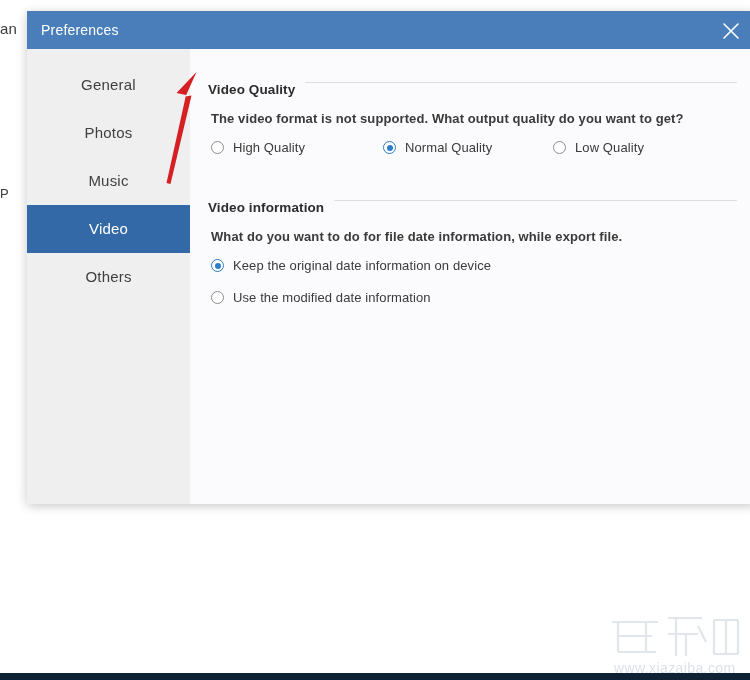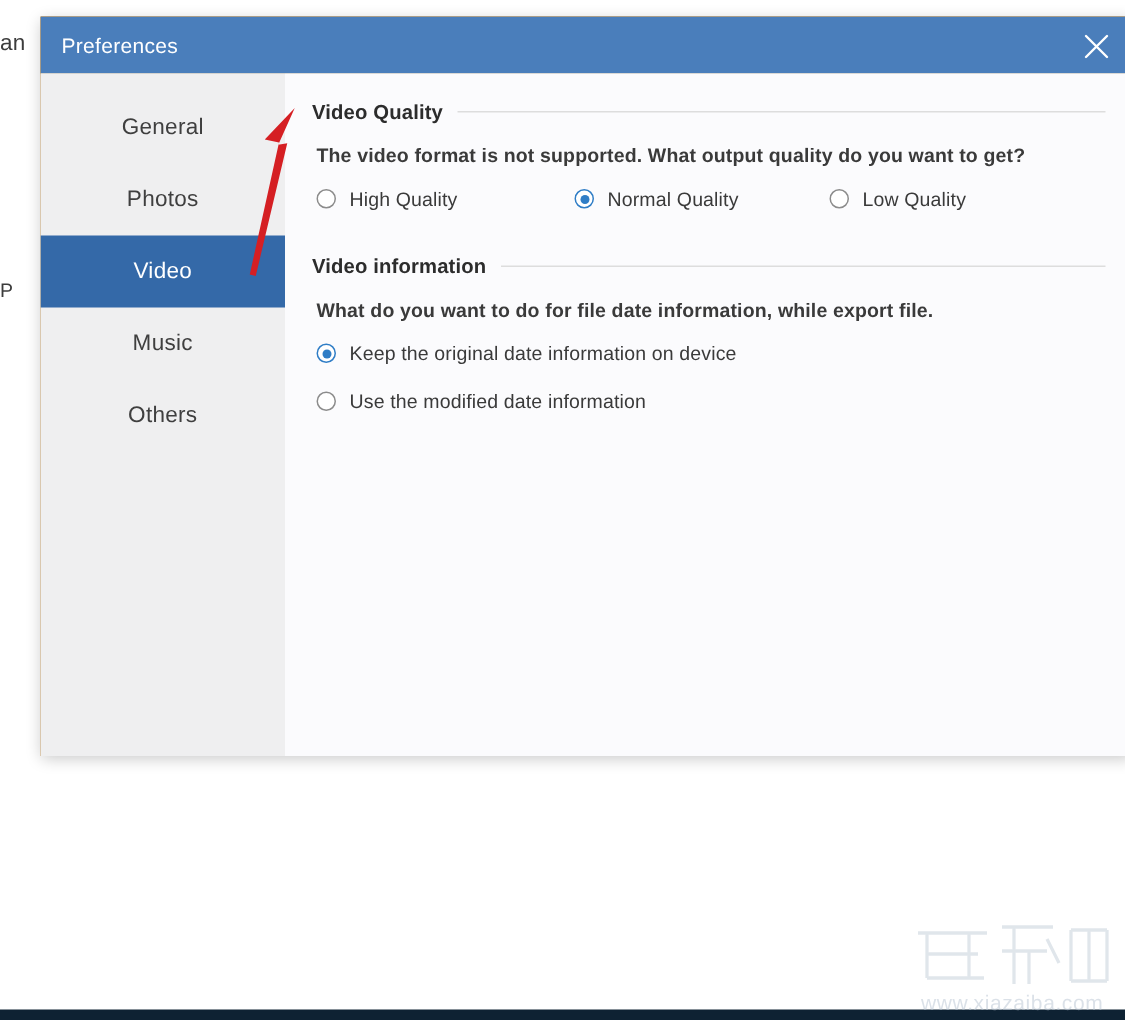--- a/index.html
+++ b/index.html
@@ -162,20 +162,21 @@
     display: flex;
     align-items: center;
     margin-bottom: 14px;
   }
   .section-title {
     font-size: 13.5px;
     font-weight: bold;
     color: #2c2c2c;
     white-space: nowrap;
     letter-spacing: .1px;
+    margin-top: 15px;
   }
   .section-rule {
     flex: 1 1 auto;
     height: 1px;
     background: #dddddd;
     margin-left: 10px;
   }
 
   .section-desc {
     font-size: 13px;
@@ -337,22 +338,22 @@
           <path d="M5 5 L19 19 M19 5 L5 19" stroke="#ffffff" stroke-width="1.6" fill="none" stroke-linecap="round"></path>
         </svg>
       </div>
     </div>
 
     <div id="body-area">
 
       <div id="sidebar">
         <div class="nav-item">General</div>
         <div class="nav-item">Photos</div>
+        <div class="nav-item">Music</div>
         <div class="nav-item selected">Video</div>
-        <div class="nav-item">Music</div>
         <div class="nav-item">Others</div>
       </div>
 
       <div id="content">
 
         <div class="section-head">
           <div class="section-title">Video Quality</div>
           <div class="section-rule"></div>
         </div>
 

